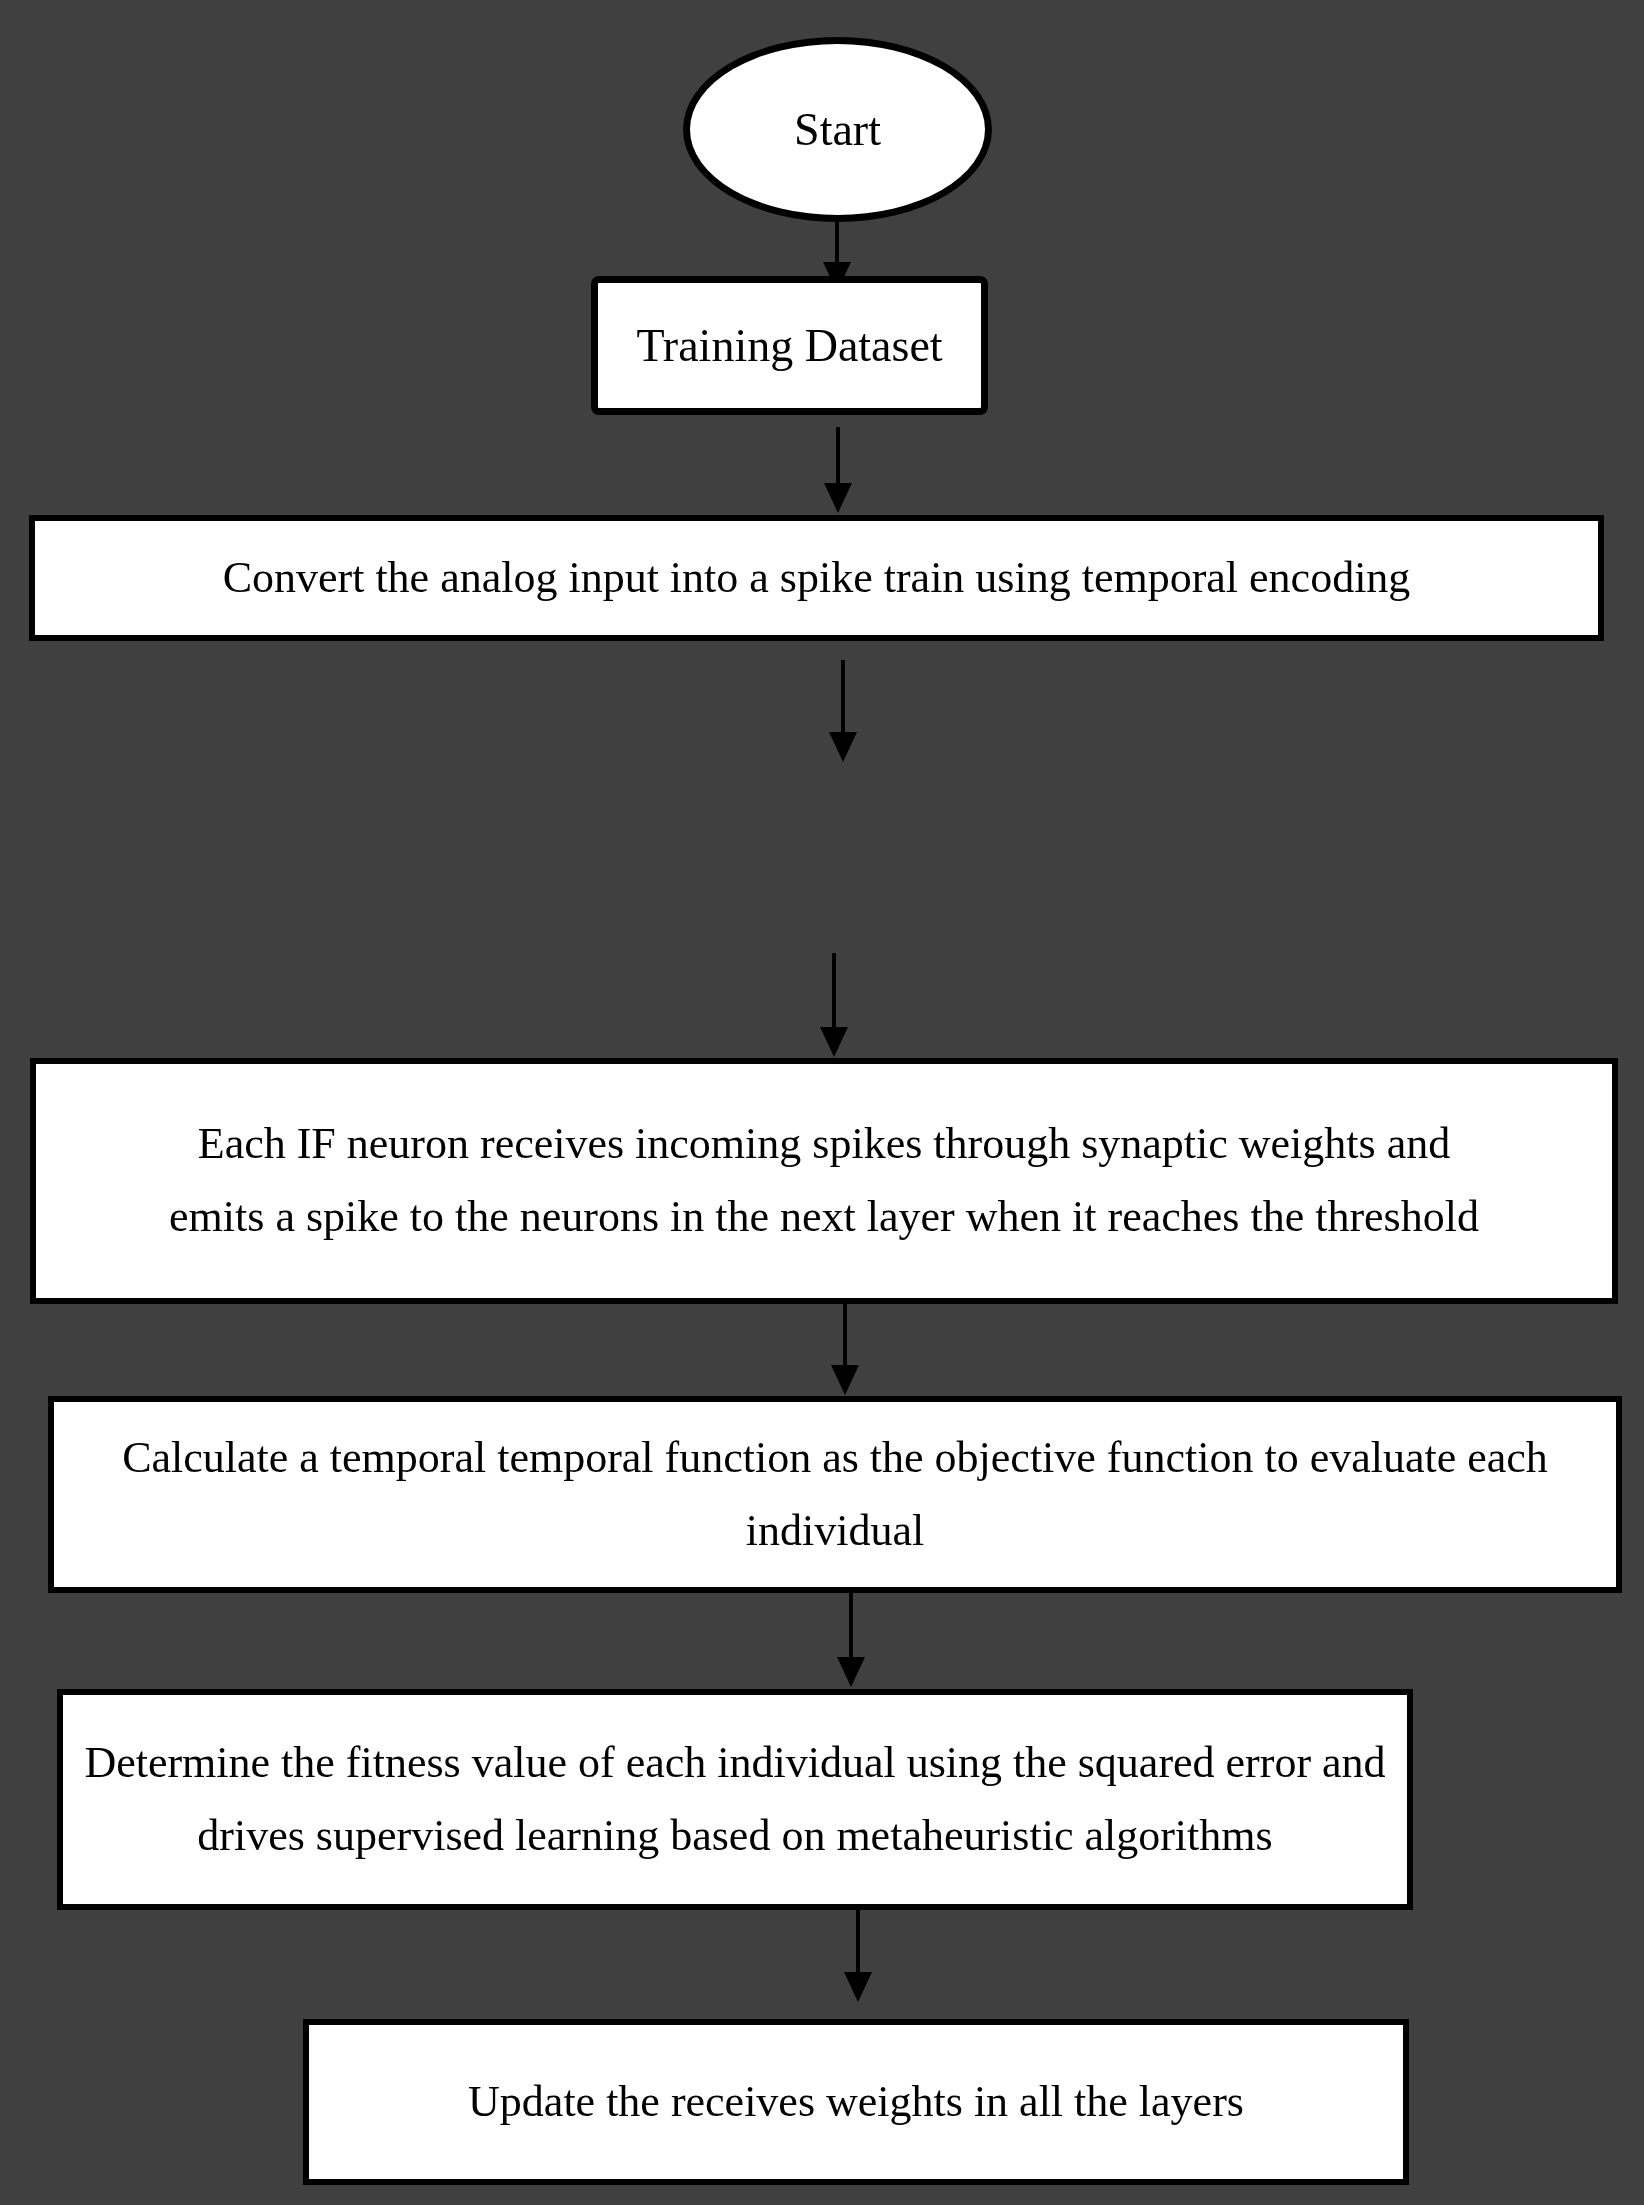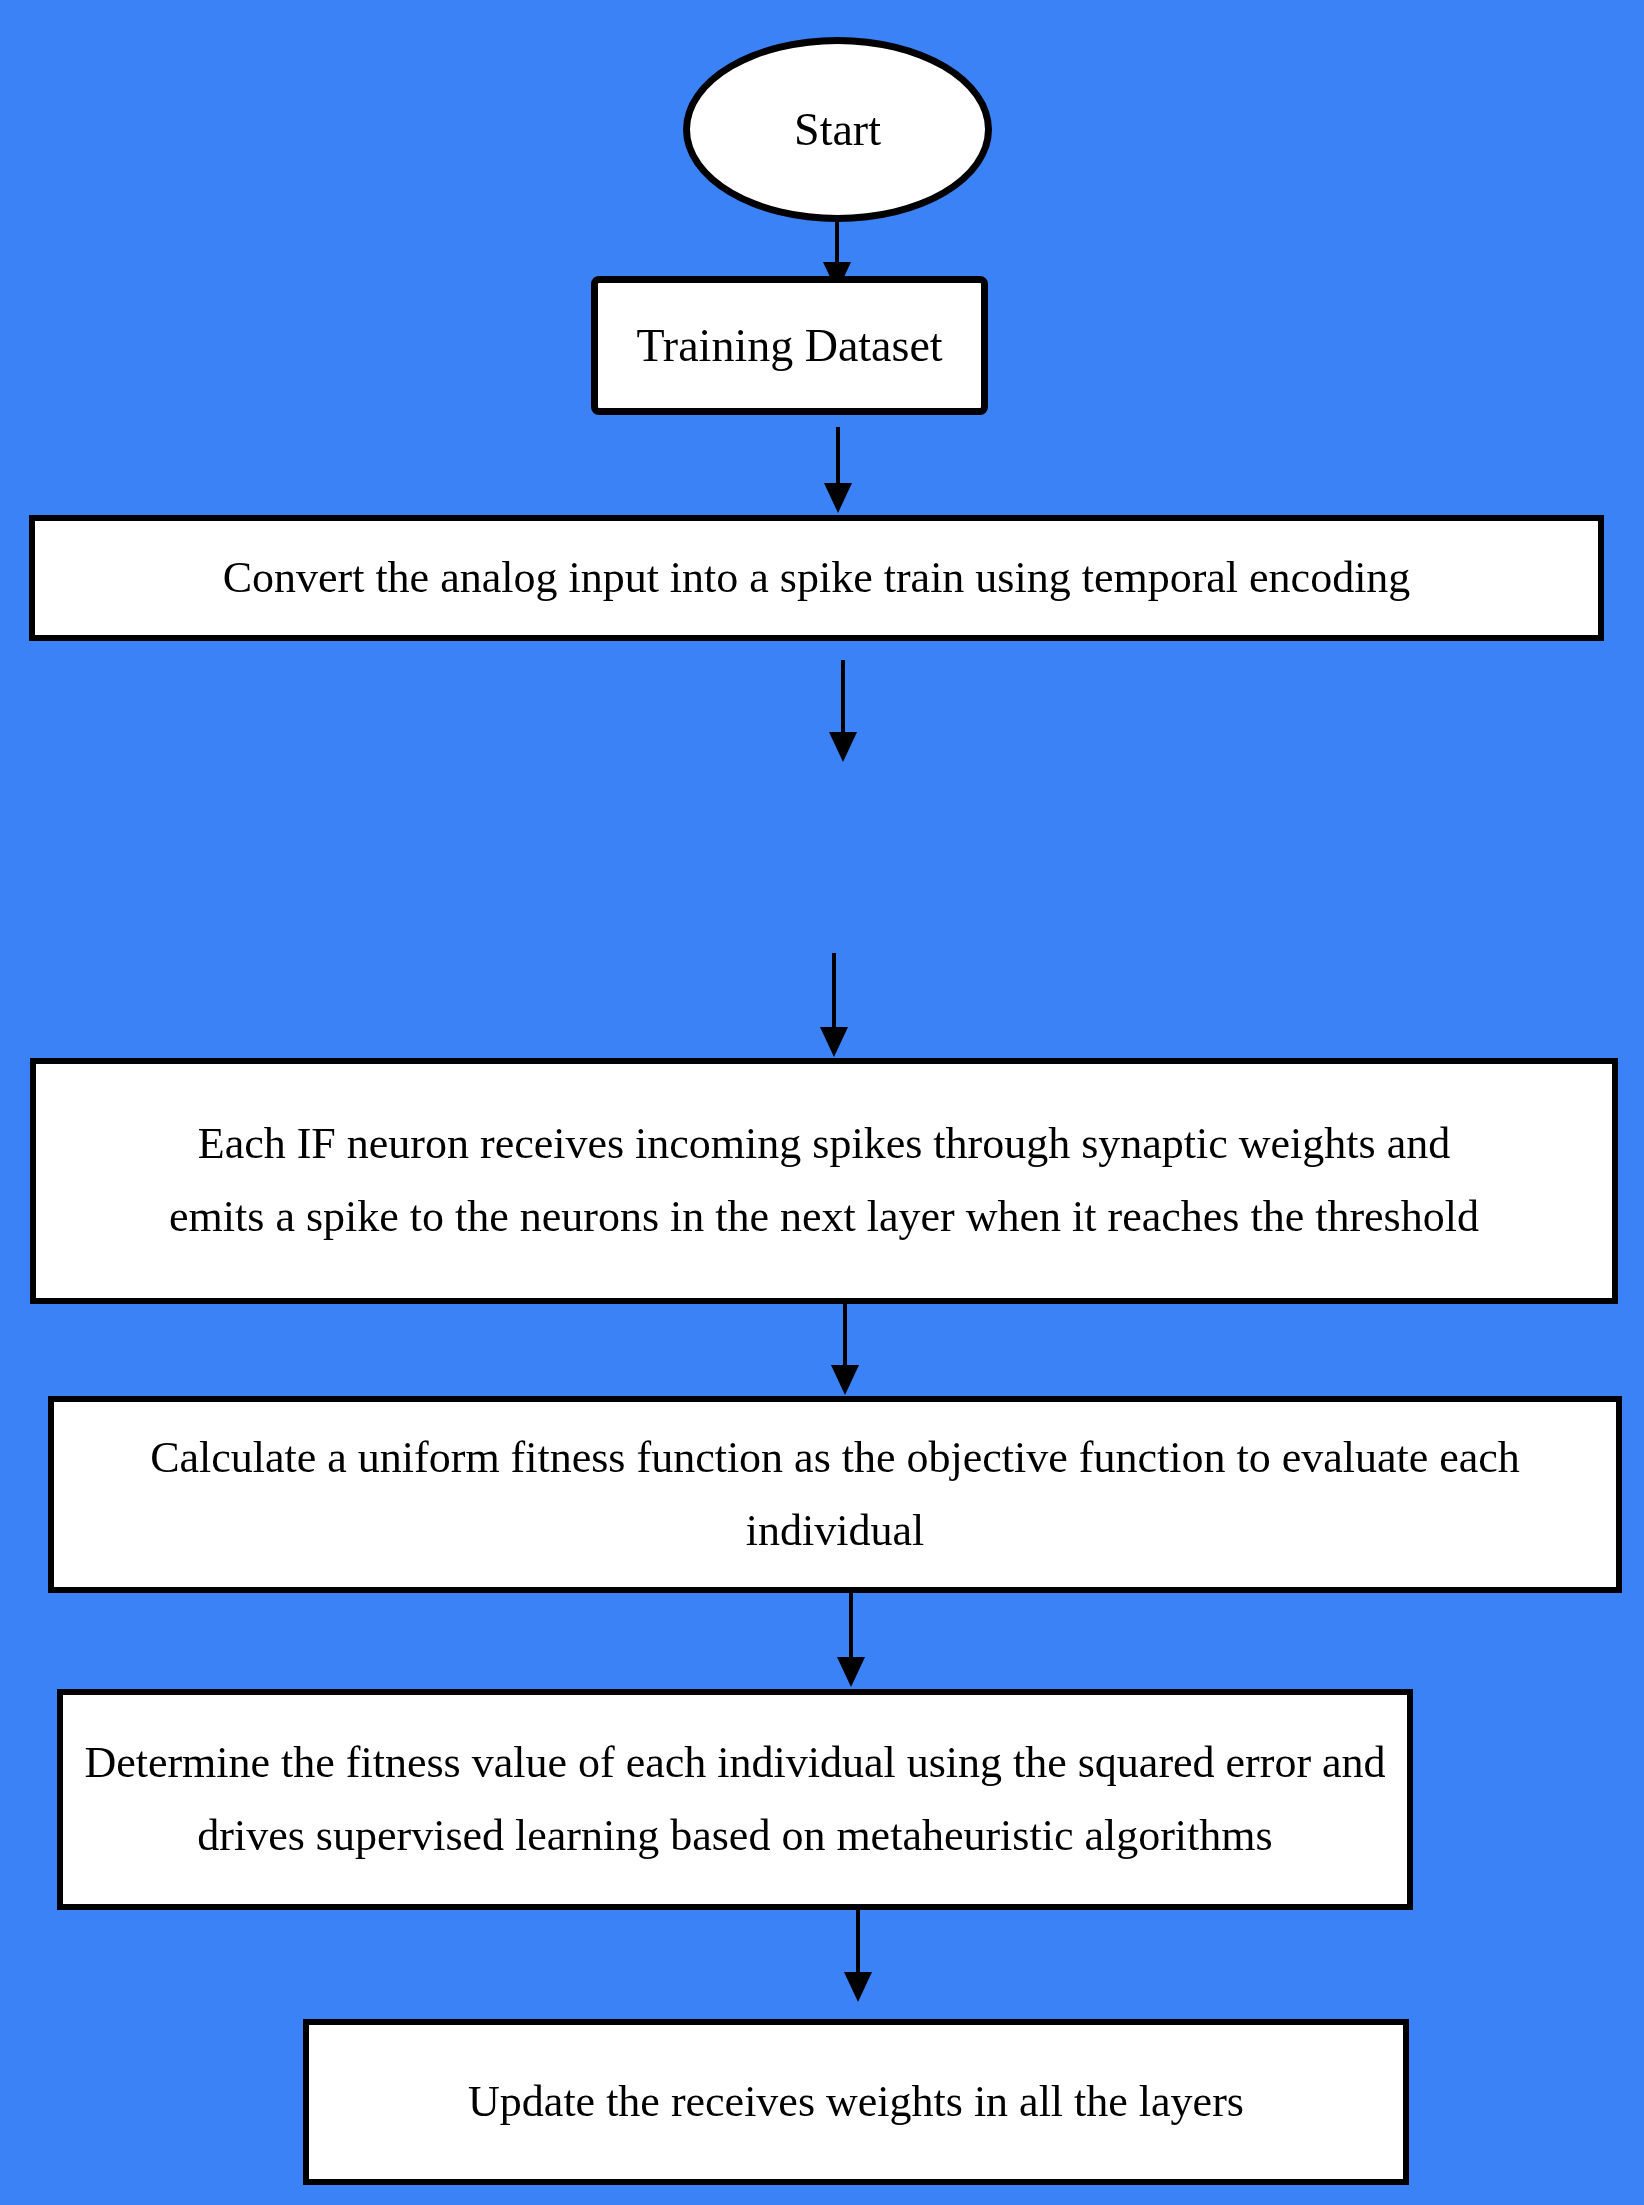--- a/index.html
+++ b/index.html
@@ -1,20 +1,20 @@
 <!DOCTYPE html>
 <html style="font-size:9.4px"><head>
 <meta charset="utf-8">
 <style>
   html, body { margin: 0; padding: 0; background: #ffffff; }
   .canvas {
     position: relative;
     width: 1644px;
     height: 2205px;
-    background: #3b82f6;
+    background: #404040;
     font-family: "Liberation Serif", "DejaVu Serif", serif;
     color: #000000;
   }
 
   
   .node {
     position: absolute;
     box-sizing: border-box;
     background: #ffffff;
     display: flex;
@@ -111,21 +111,21 @@
     <span class="txt">Each IF neuron receives incoming spikes through synaptic weights and
 emits a spike to the neurons in the next layer when it reaches the threshold</span>
   </div>
 
   <div class="arrow a5">
     <div class="shaft"></div>
     <div class="head"></div>
   </div>
 
   <div class="node rect n-fitfun">
-    <span class="txt">Calculate a uniform fitness function as the objective function to evaluate each
+    <span class="txt">Calculate a temporal temporal function as the objective function to evaluate each
 individual</span>
   </div>
 
   <div class="arrow a6">
     <div class="shaft"></div>
     <div class="head"></div>
   </div>
 
   <div class="node rect n-fitval">
     <span class="txt">Determine the fitness value of each individual using the squared error and

